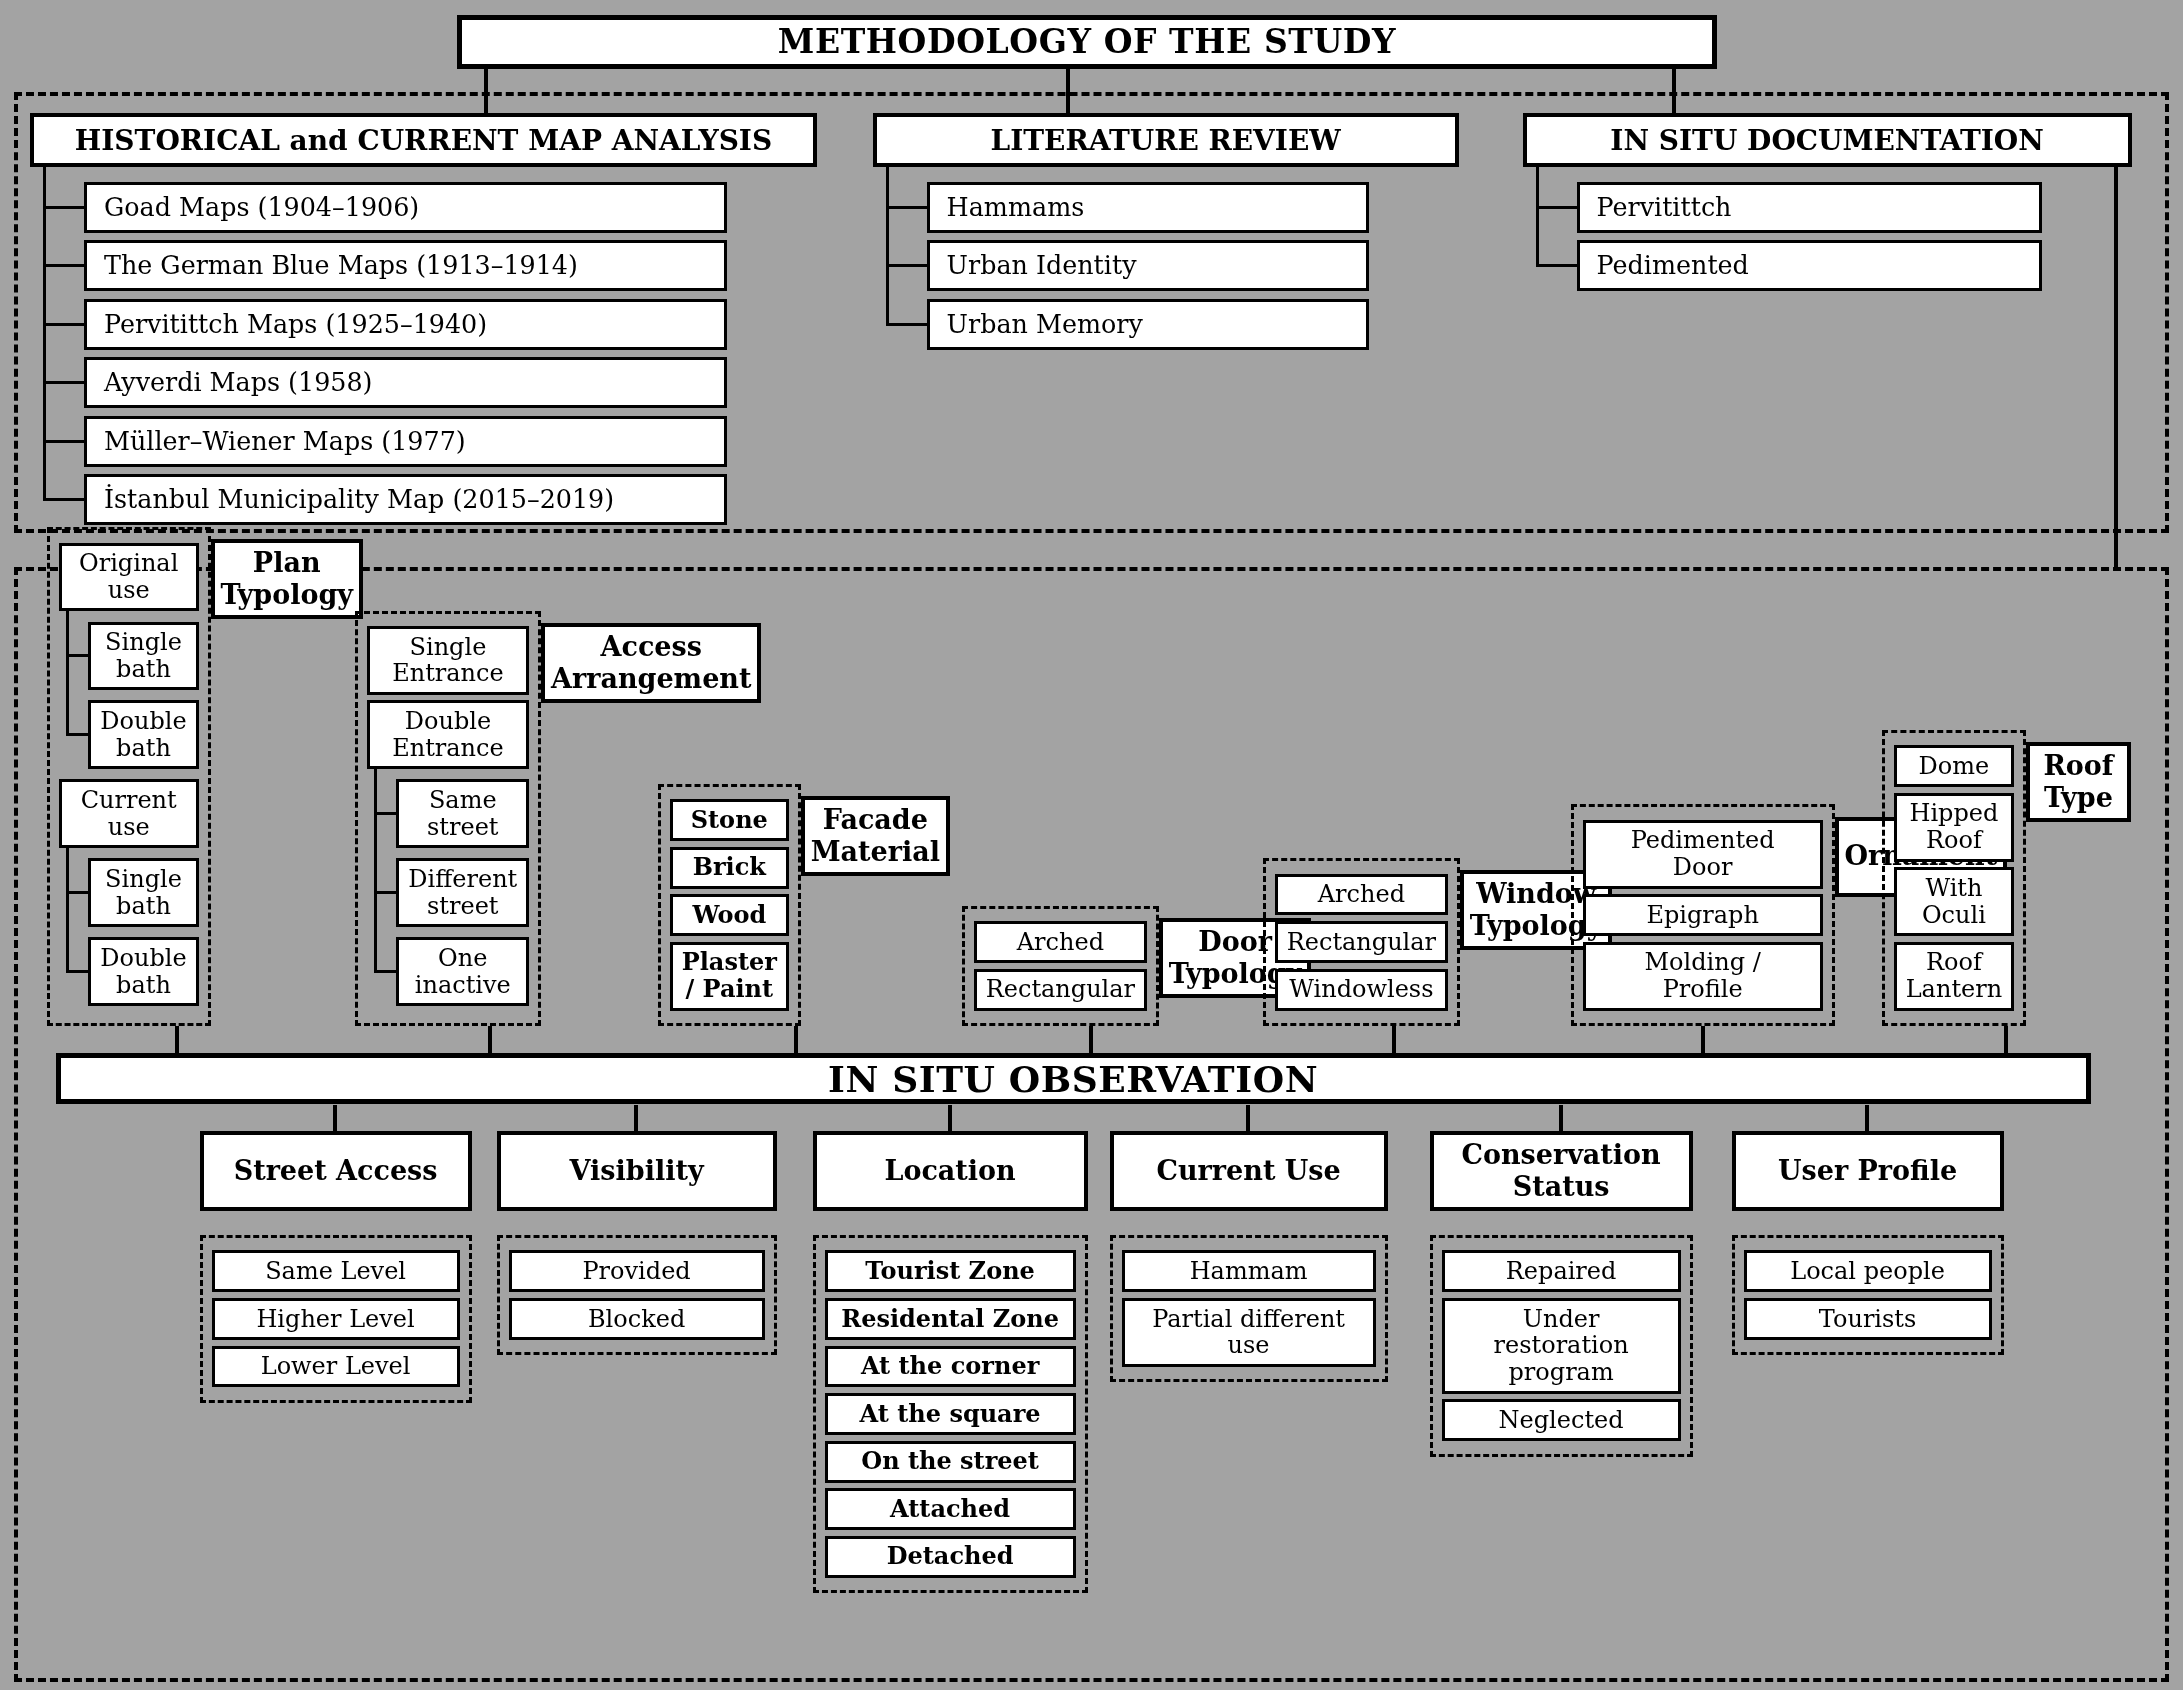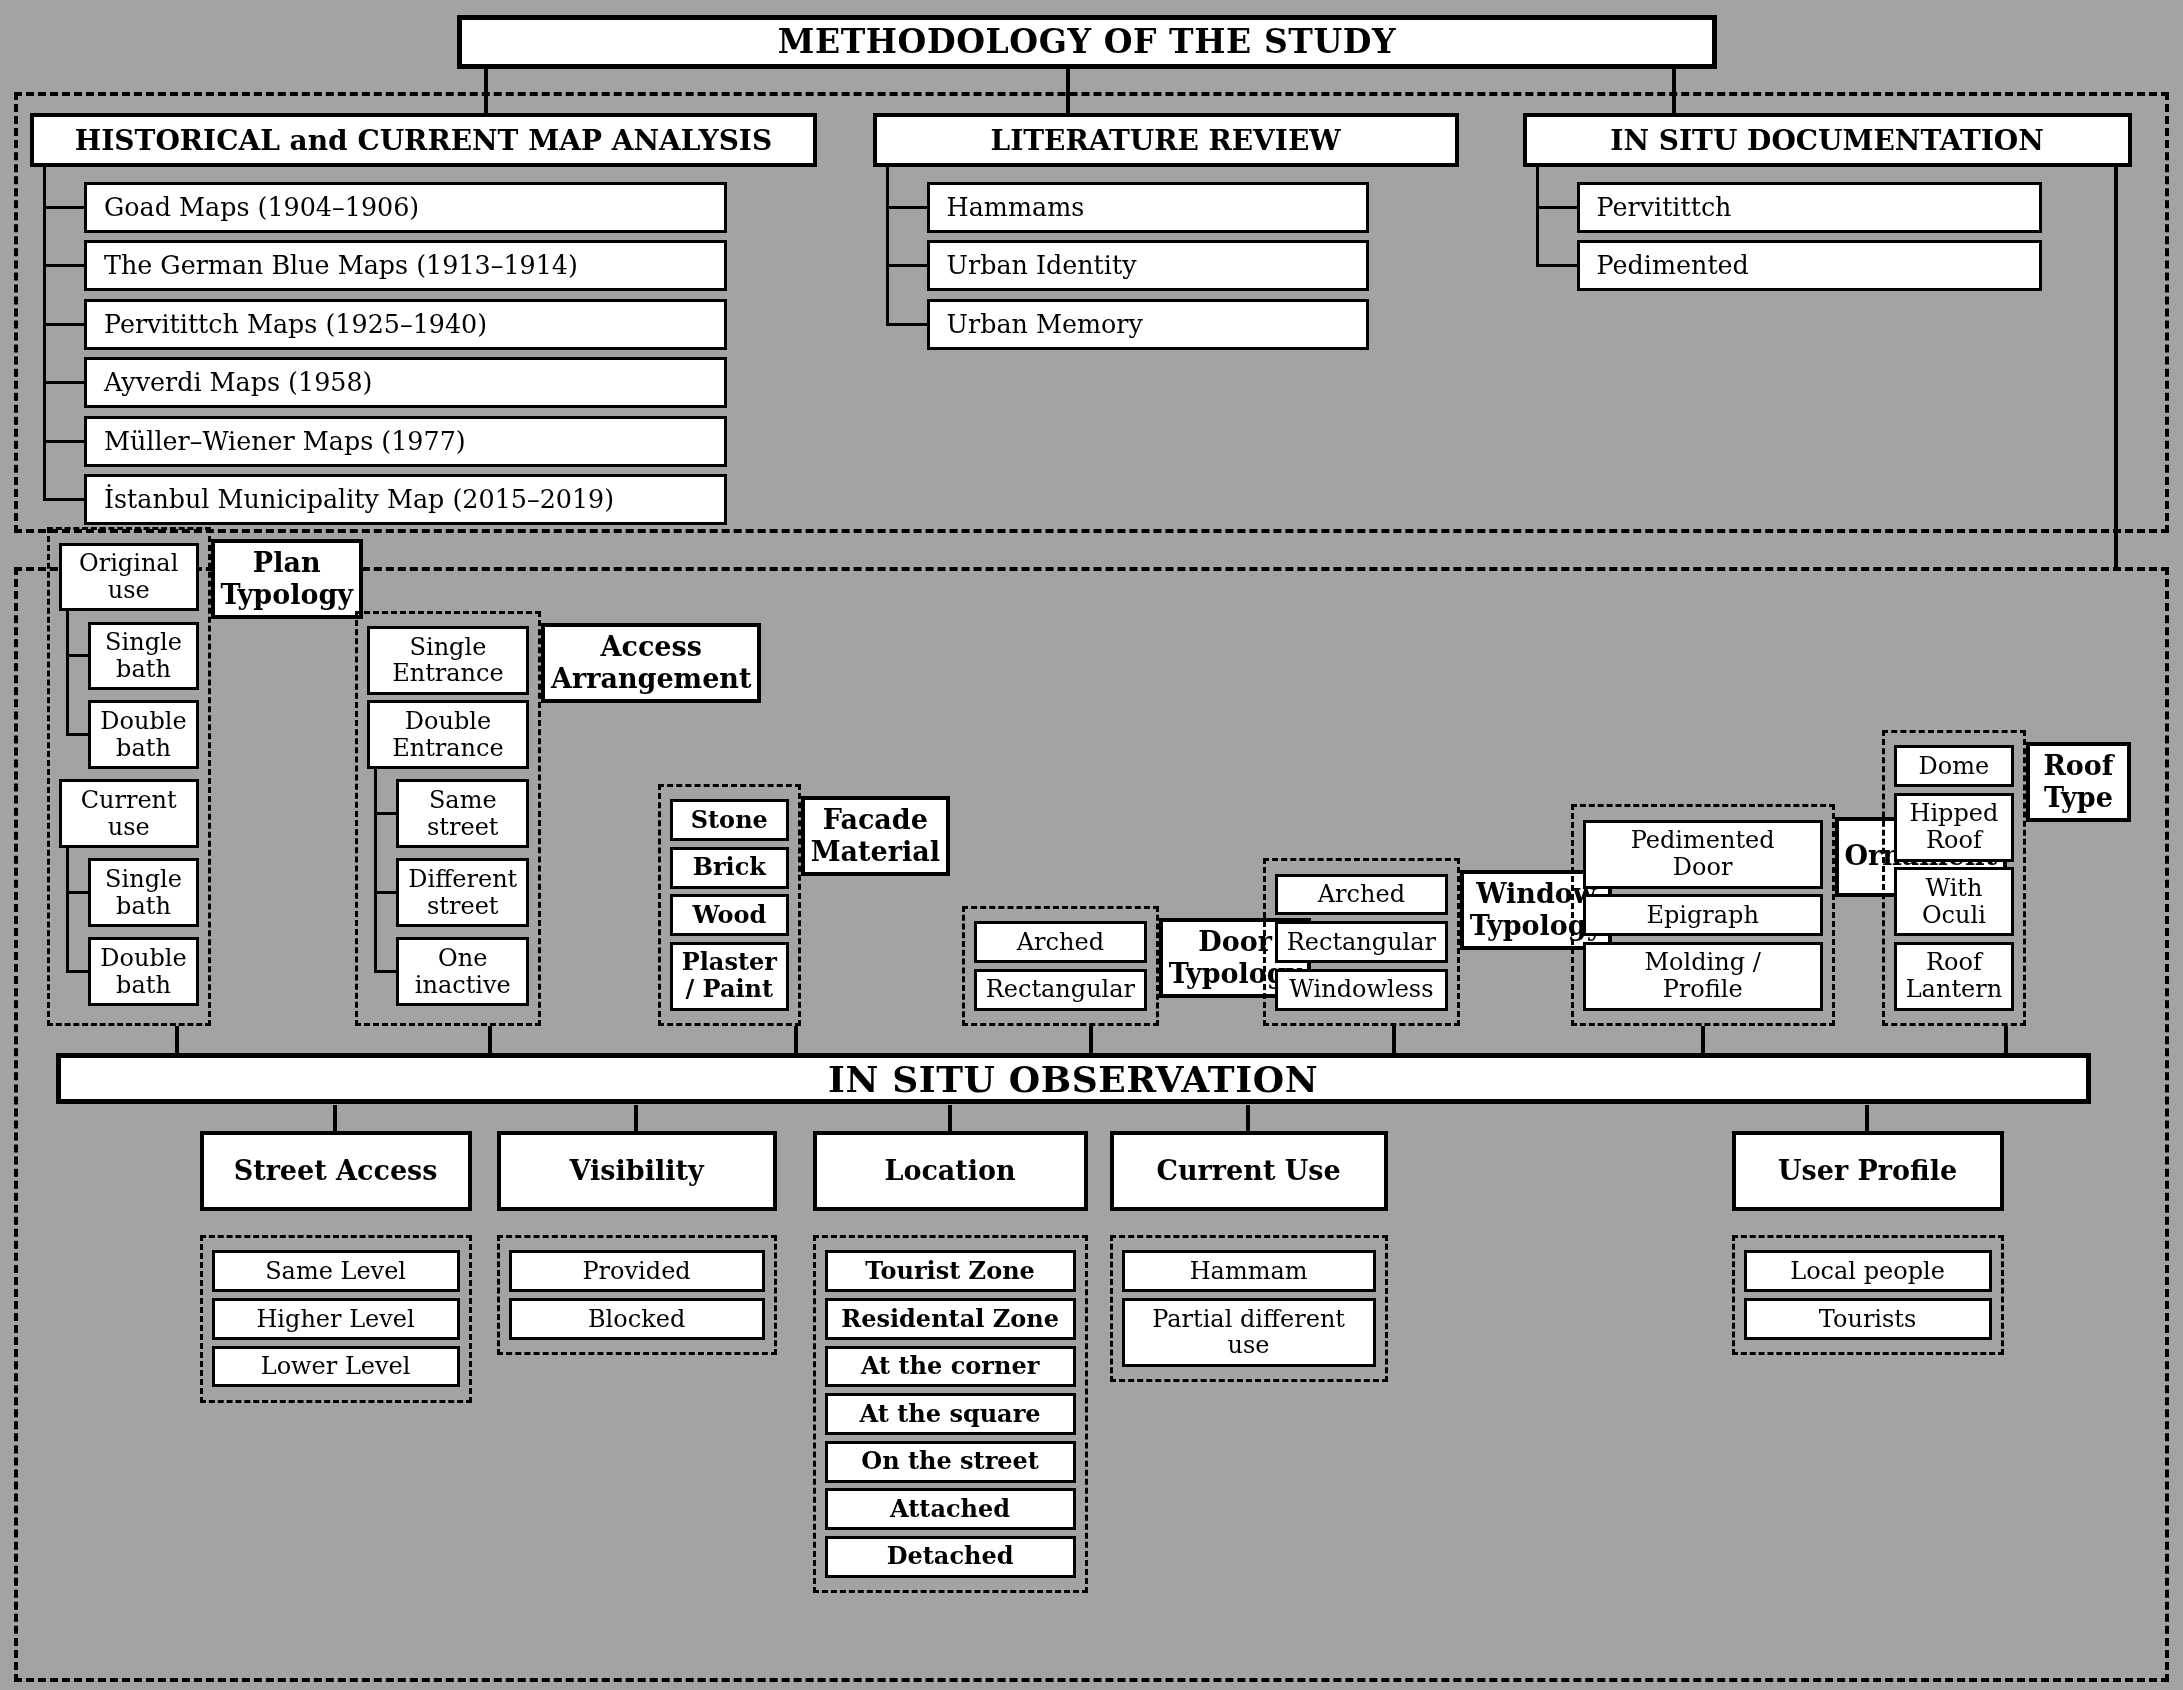--- a/index.html
+++ b/index.html
@@ -277,20 +277,28 @@
     </div>
 
     <div class="bcol" style="left:1092px;width:278px">
       <div class="box hdr2">Current Use</div>
       <div class="subbox">
         <div class="box s-item">Hammam</div>
         <div class="box s-item pad-m">Partial different use</div>
       </div>
     </div>
 
+    <div class="bcol" style="left:1412px;width:263px">
+      <div class="box hdr2">Conservation Status</div>
+      <div class="subbox">
+        <div class="box s-item">Repaired</div>
+        <div class="box s-item pad-n">Under restoration program</div>
+        <div class="box s-item">Neglected</div>
+      </div>
+    </div>
 
     <div class="bcol" style="left:1714px;width:272px">
       <div class="box hdr2">User Profile</div>
       <div class="subbox">
         <div class="box s-item">Local people</div>
         <div class="box s-item">Tourists</div>
       </div>
     </div>
 
   </section>

